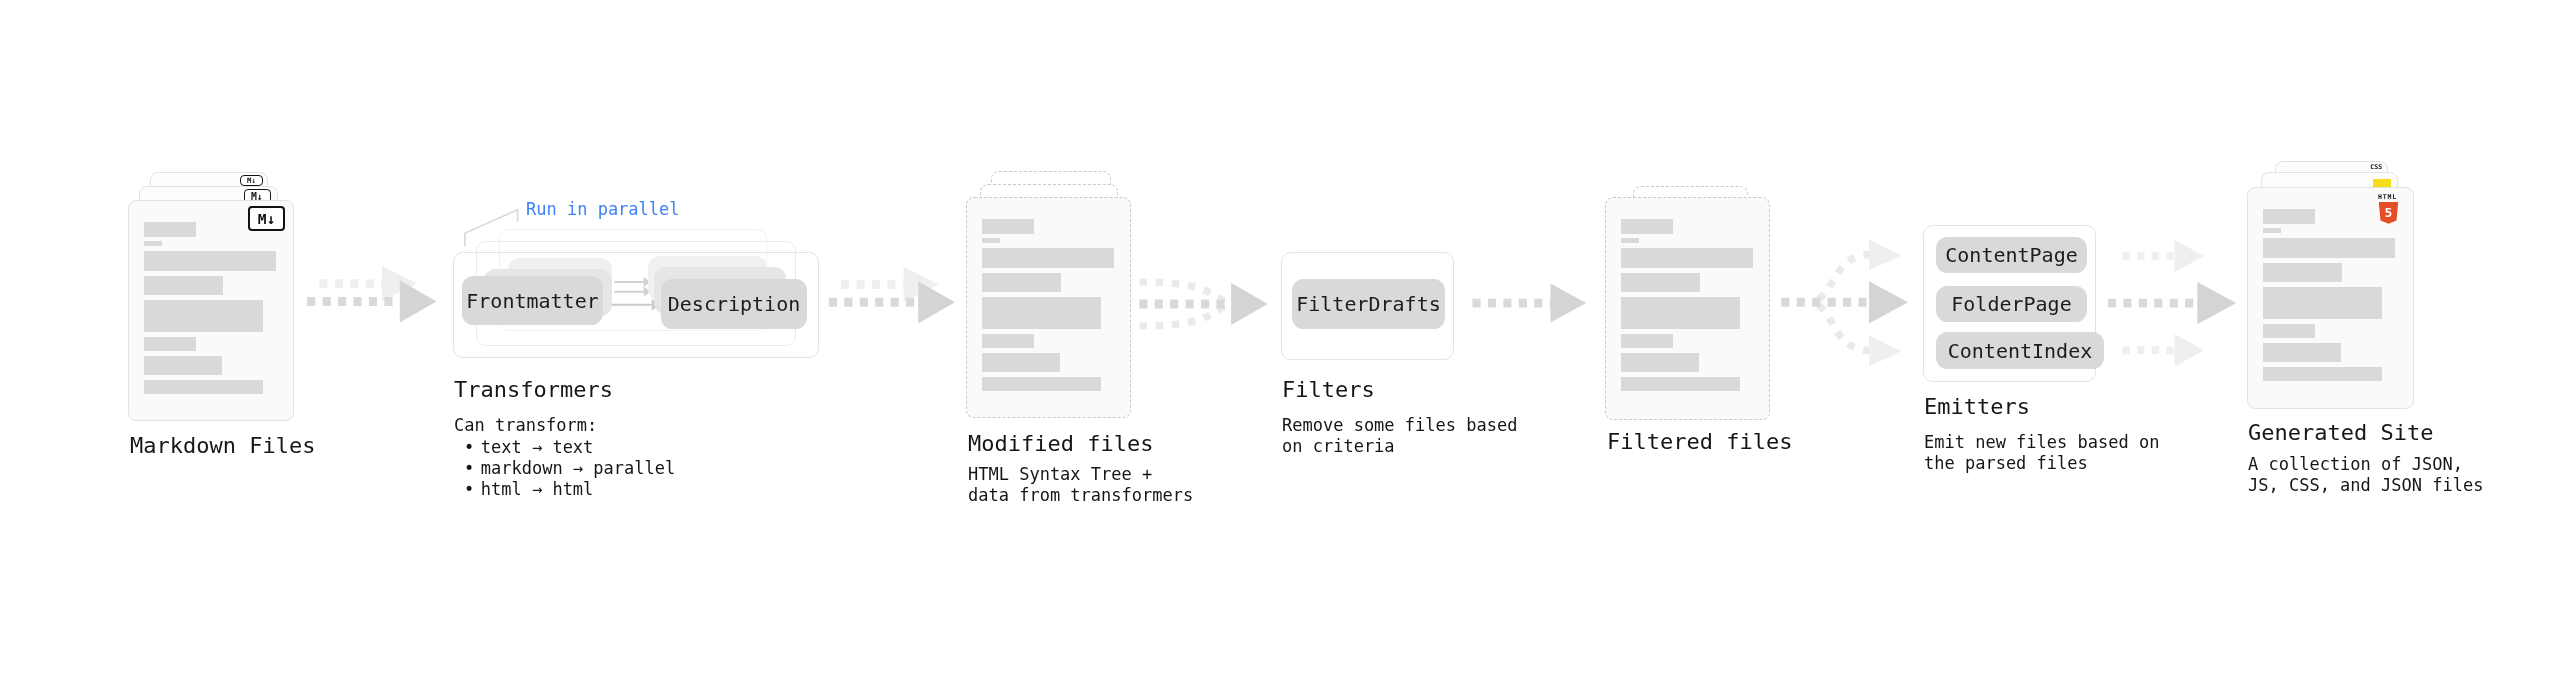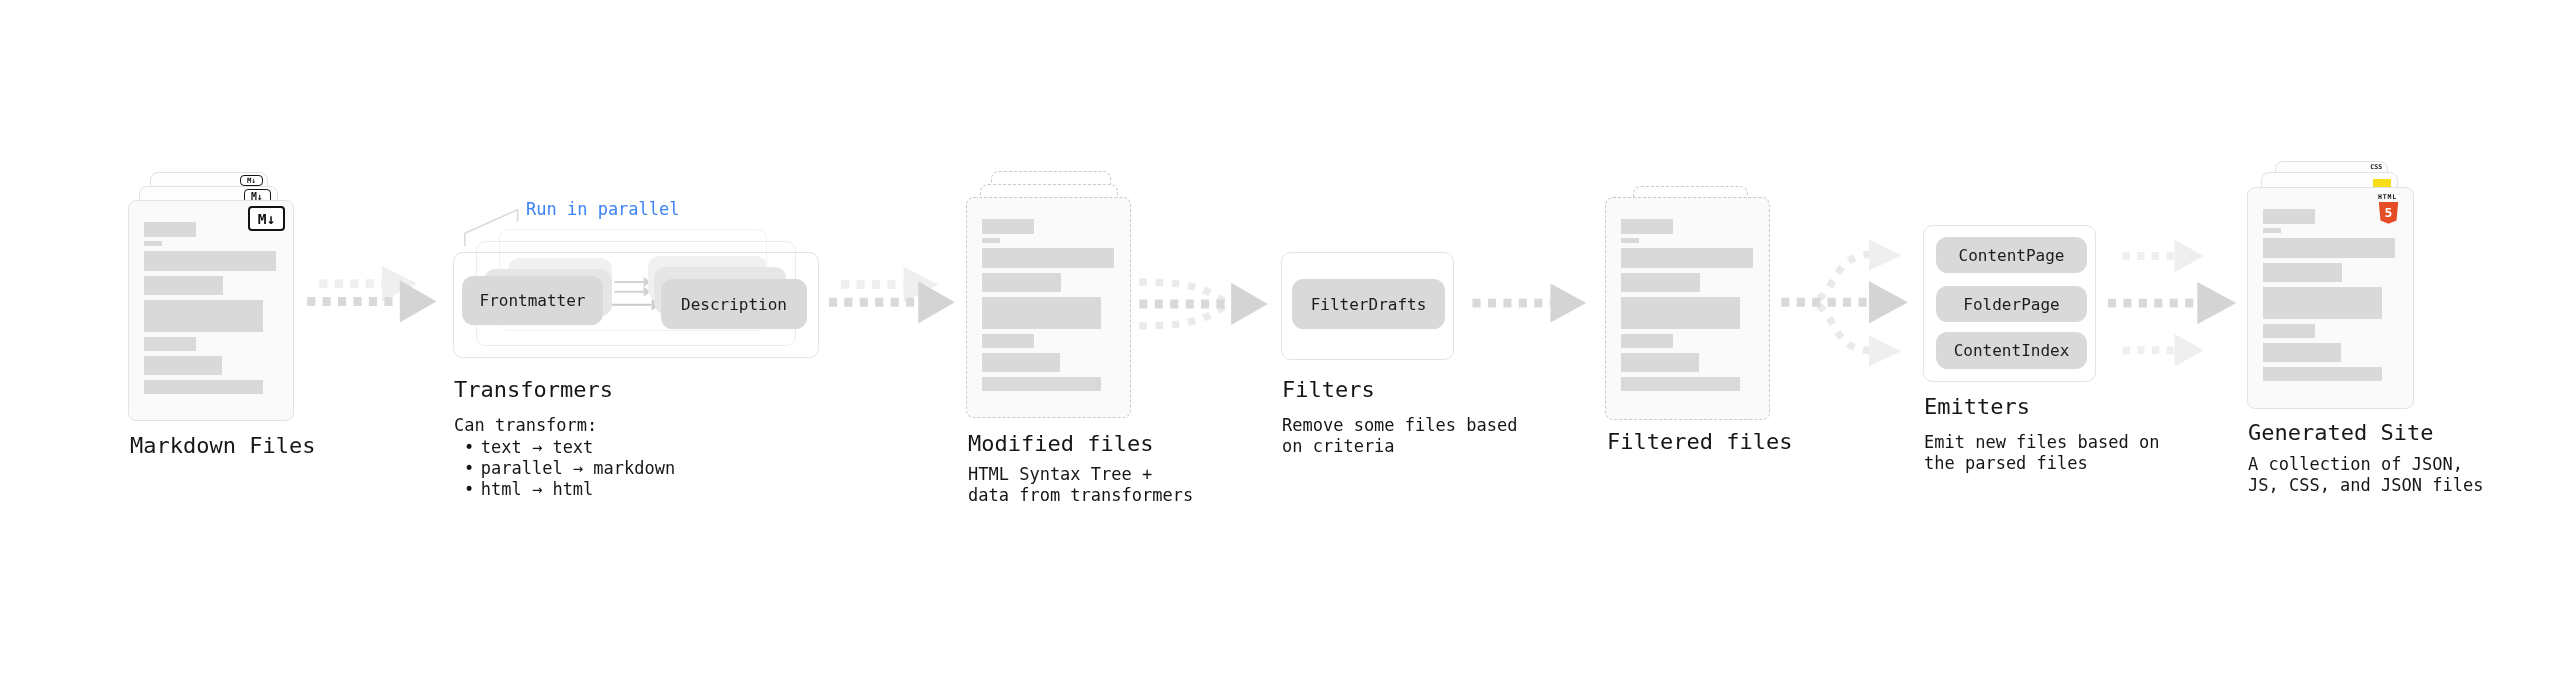--- a/index.html
+++ b/index.html
@@ -31,21 +31,21 @@
   .cssicon{position:absolute;right:4.9px;top:2.4px;font-size:6.5px;font-weight:bold;color:#111;
            border-bottom:2.4px solid #2962f2;line-height:7.3px;padding-bottom:0.8px;}
   .jsicon{position:absolute;right:5.7px;top:5.7px;width:18px;height:9px;background:#f5de19;}
 
   
   .obox{position:absolute;background:transparent;border:1.6px solid #e3e3e3;border-radius:9.8px;box-sizing:border-box;}
   .obox.bk1{border-color:#ebebeb;}
   .obox.bk2{border-color:#f1f1f1;}
   .obox.fill{background:#ffffff;}
   .pill{position:absolute;display:flex;align-items:center;justify-content:center;
-        background:#d9d9d9;border-radius:11.4px;font-size:16px;color:#1c1c1c;box-sizing:border-box;}
+        background:#d9d9d9;border-radius:11.4px;font-size:20px;color:#1c1c1c;box-sizing:border-box;}
   .pill.echo1{background:#e6e6e6;}
   .pill.echo2{background:#f0f0f0;}
 
   
   .label{position:absolute;margin:0;font-size:22px;font-weight:500;line-height:1.15;color:#161616;white-space:nowrap;}
   .desc{position:absolute;font-size:17px;line-height:21px;color:#161616;white-space:nowrap;}
   .bullets{position:absolute;font-size:17px;line-height:21px;color:#161616;white-space:nowrap;}
   .bullets .row{display:flex;gap:6.5px;}
   .note{position:absolute;font-size:17px;color:#3b82f6;white-space:nowrap;}
 </style>
@@ -153,21 +153,21 @@
 
     <h2 class="label" style="left:454px;top:377px;">Transformers</h2>
     <div class="desc" style="left:454px;top:415px;">Can transform:</div>
     <div class="bullets" style="left:464px;top:437px;">
       <div class="row">
         <span>•</span>
         <span>text → text</span>
       </div>
       <div class="row">
         <span>•</span>
-        <span>parallel → markdown</span>
+        <span>markdown → parallel</span>
       </div>
       <div class="row">
         <span>•</span>
         <span>html → html</span>
       </div>
     </div>
   </div>
 
   <div>
     <div class="file dashed backcard" style="left:991px;top:171px;width:120px;height:49px;"></div>
@@ -215,21 +215,21 @@
         <i style="width:119px;height:14px"></i>
       </div>
     </div>
     <h2 class="label" style="left:1607px;top:429px;">Filtered files</h2>
   </div>
 
   <div>
     <div class="obox fill" style="left:1923px;top:225px;width:173px;height:157px;"></div>
     <div class="pill" style="left:1936px;top:237px;width:151px;height:36px;">ContentPage</div>
     <div class="pill" style="left:1936px;top:286px;width:151px;height:36px;">FolderPage</div>
-    <div class="pill" style="left:1936px;top:332px;width:151px;height:37px;">ContentIndex</div>
+    <div class="pill" style="left:1936px;top:332px;width:168px;height:37px;">ContentIndex</div>
     <h2 class="label" style="left:1924px;top:394px;">Emitters</h2>
     <div class="desc" style="left:1924px;top:432px;">
       <div>Emit new files based on</div>
       <div>the parsed files</div>
     </div>
   </div>
 
   <div>
     <div class="file backcard" style="left:2275px;top:161px;width:113px;height:49px;">
       <span class="cssicon">CSS</span>

